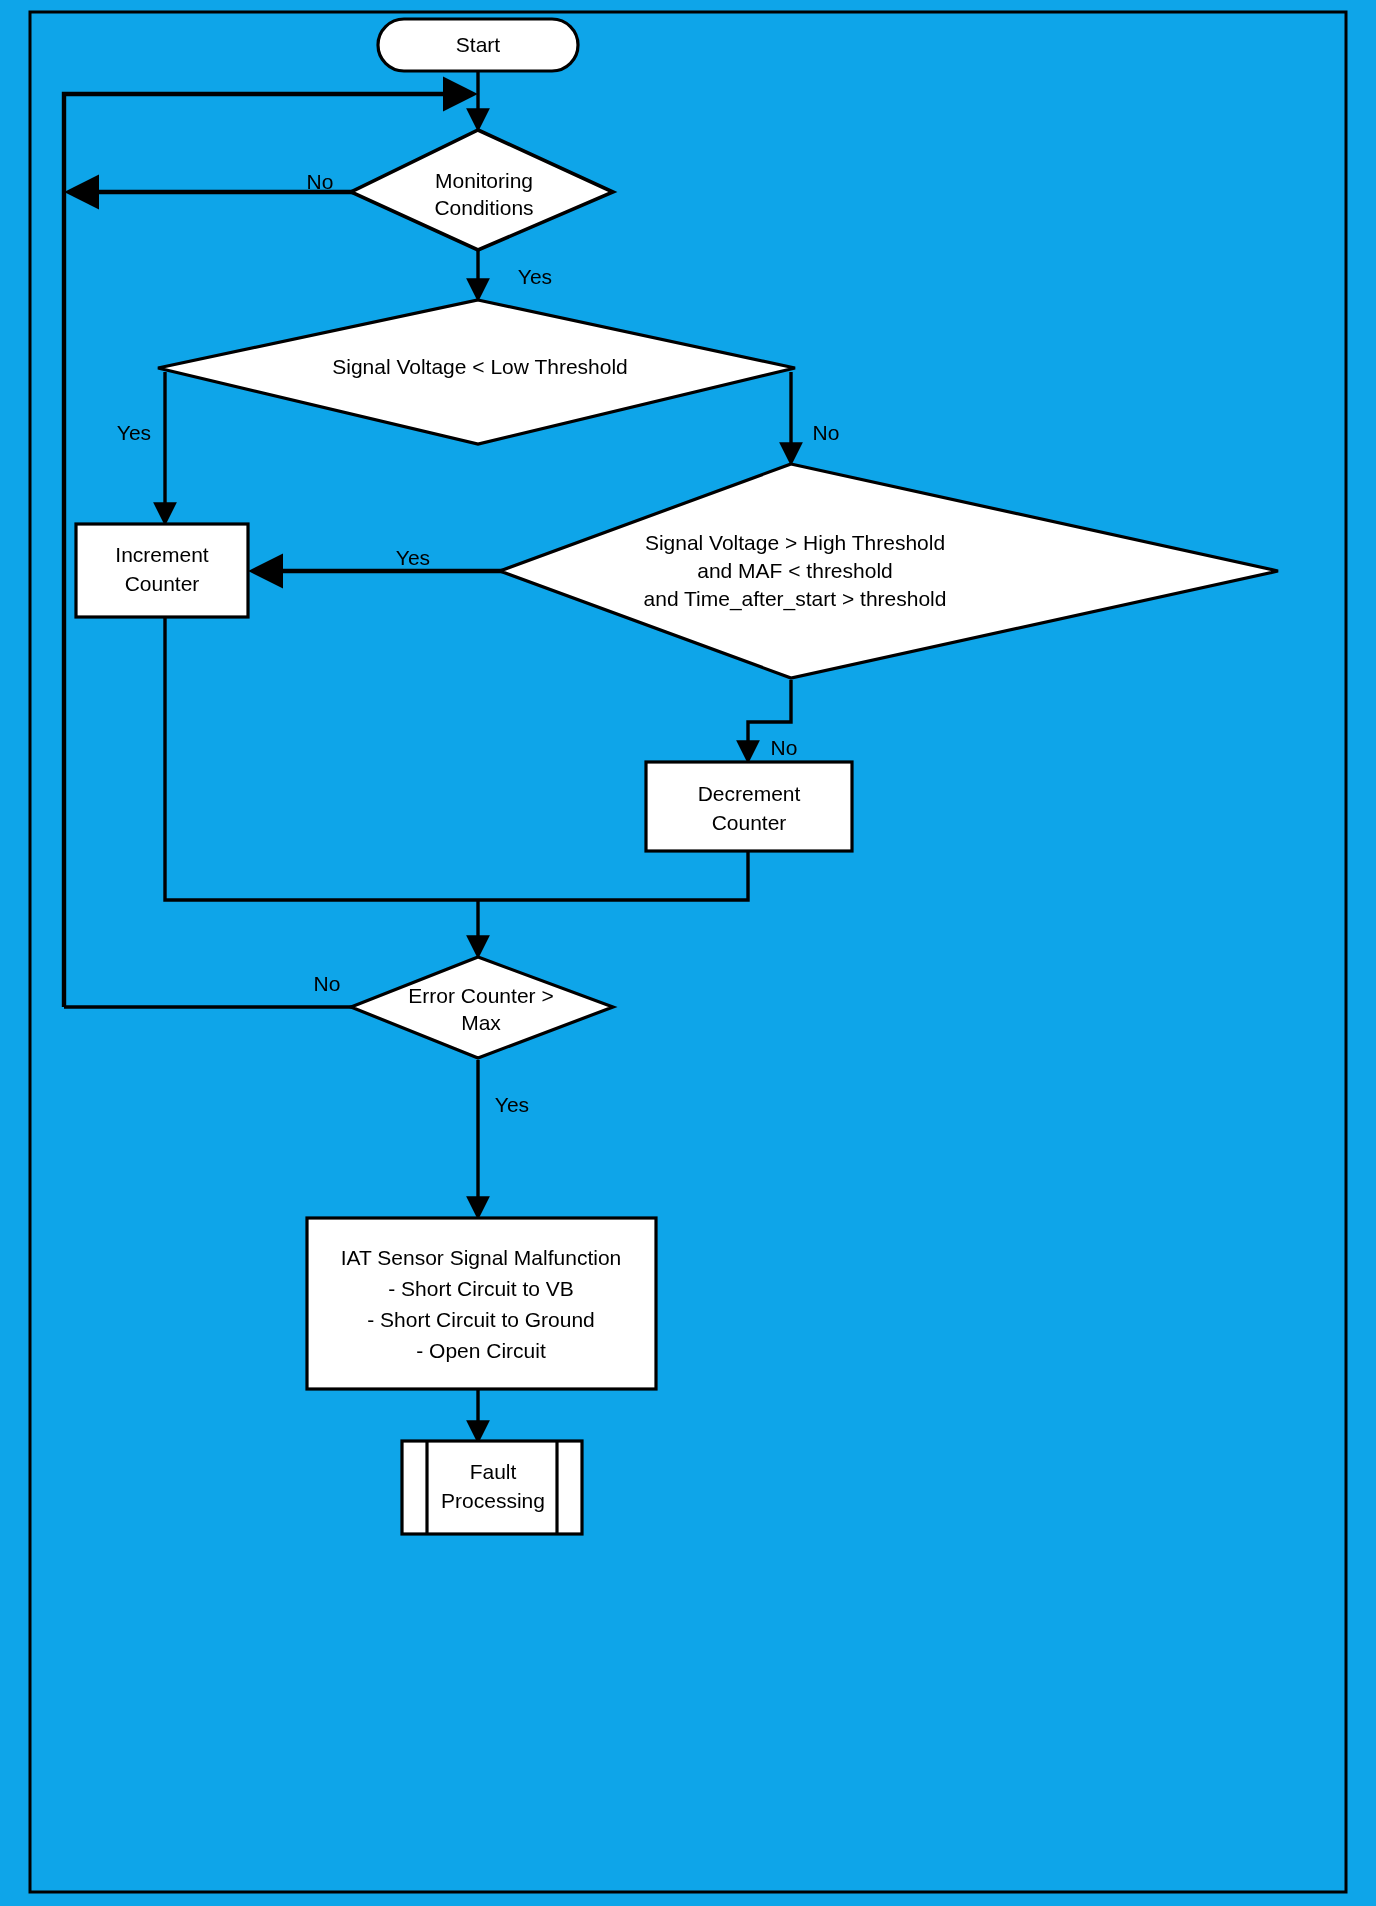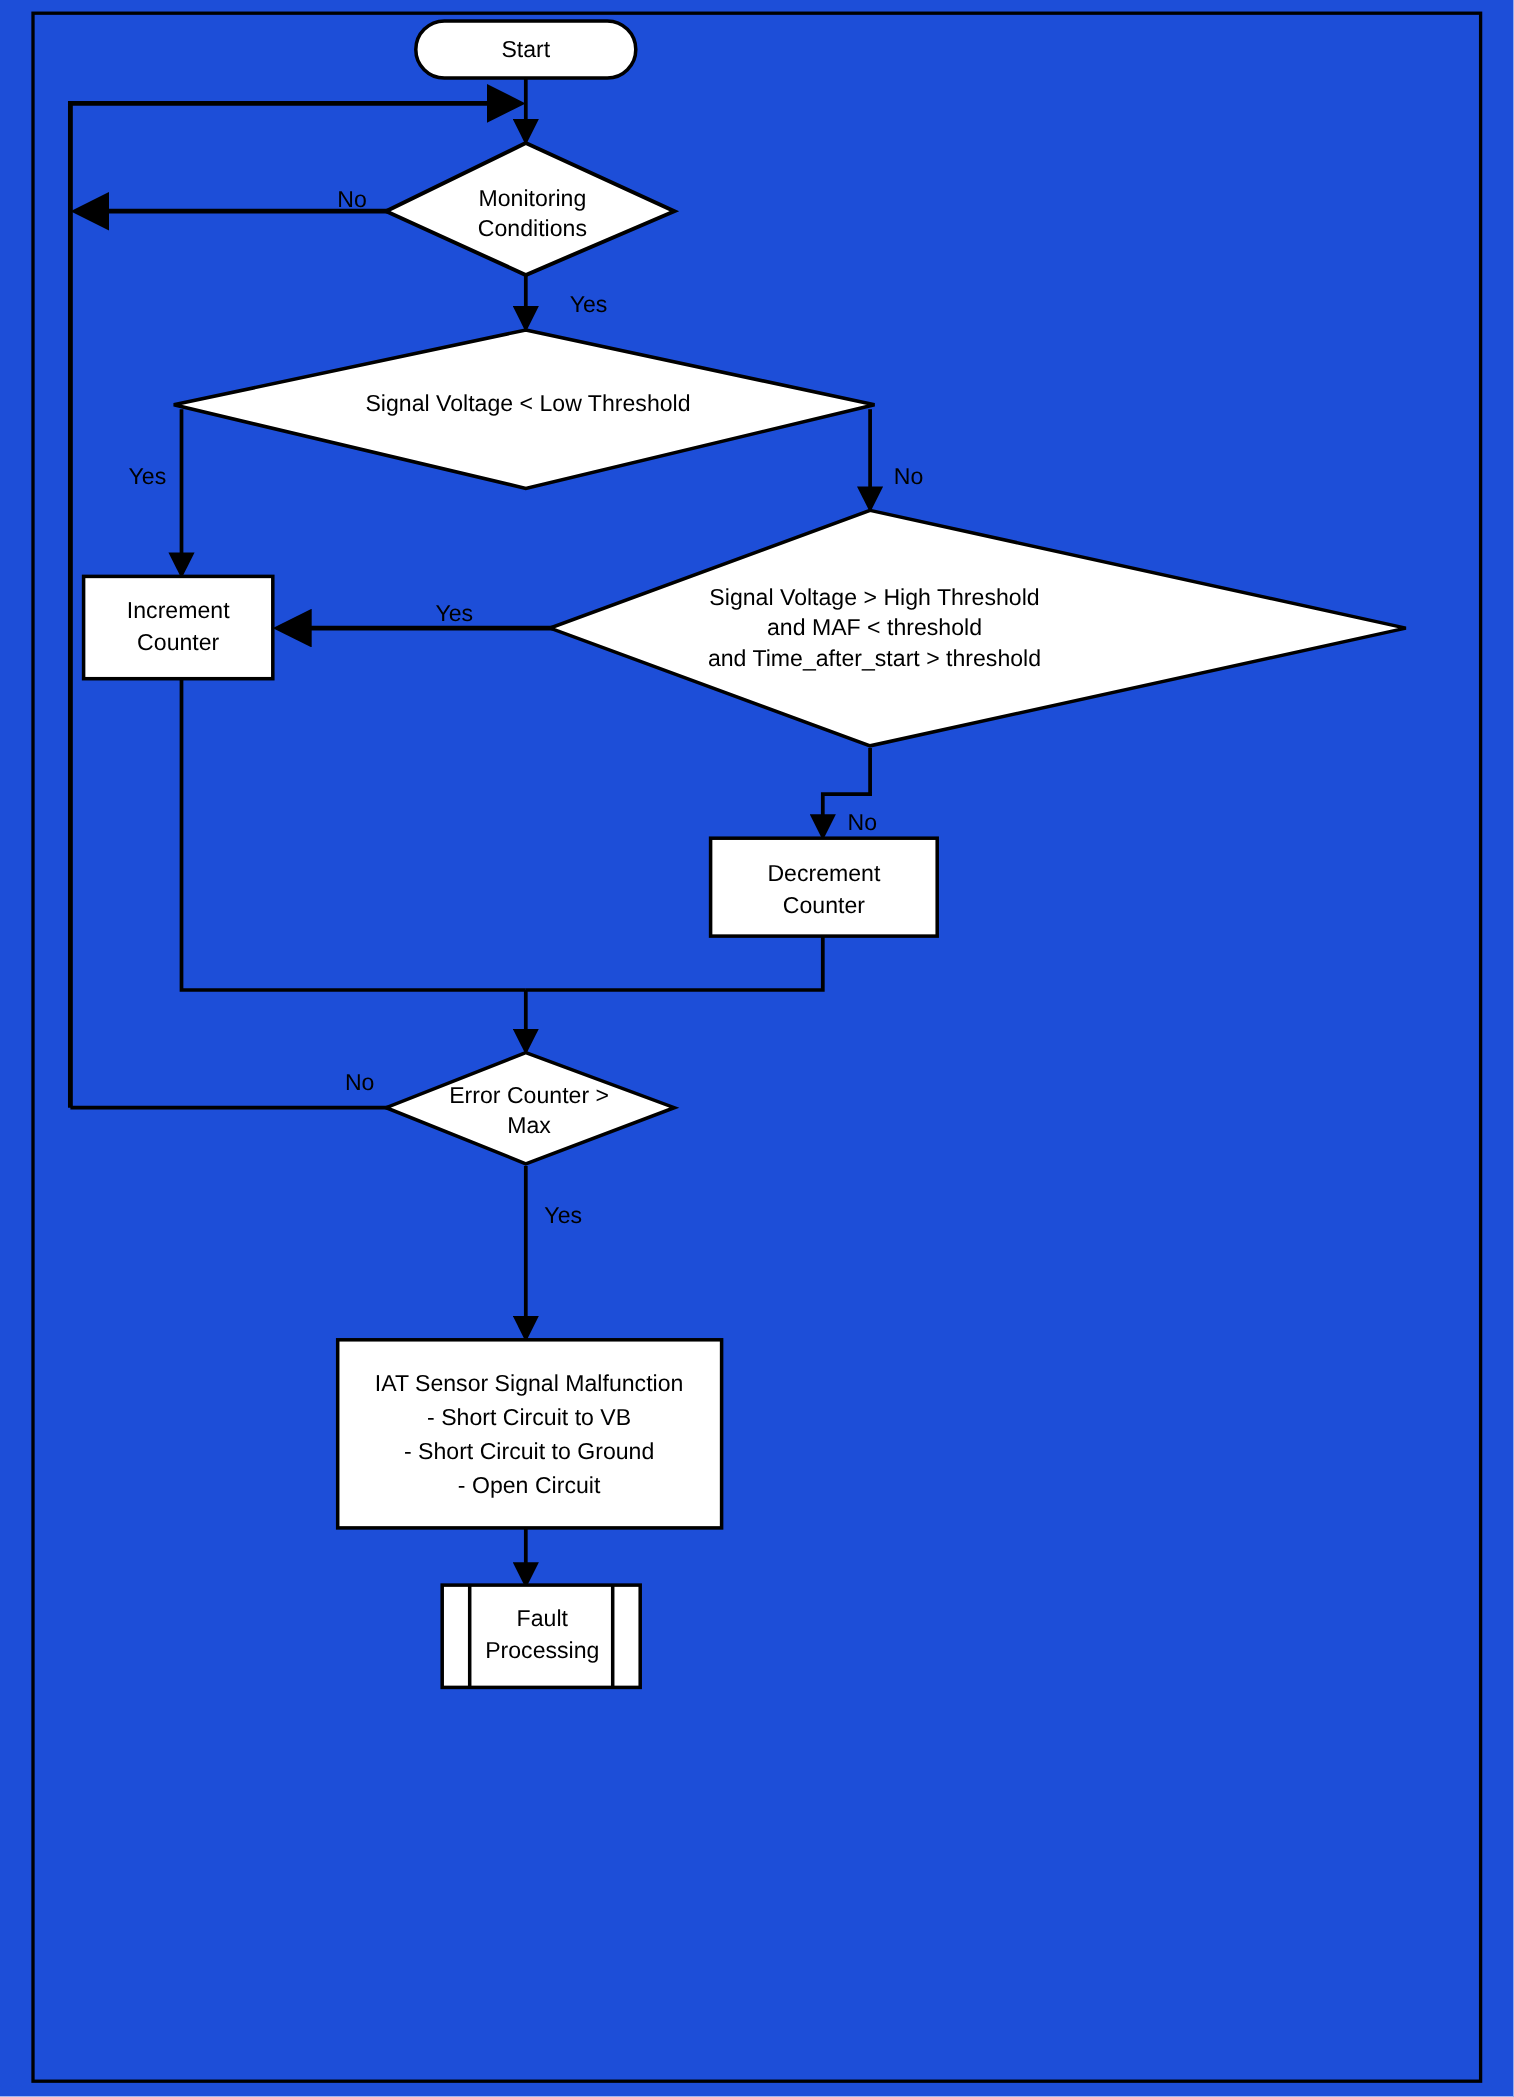--- a/index.html
+++ b/index.html
@@ -7,21 +7,21 @@
     padding: 0;
     background: #ffffff;
   }
   body {
     font-family: "Liberation Sans", sans-serif;
   }
   #flowchart-page {
     position: relative;
     width: 1376px;
     height: 1906px;
-    background: #1d4ed8;
+    background: #0ea5e9;
     overflow: hidden;
   }
   svg#flow-svg {
     display: block;
     width: 1376px;
     height: 1906px;
   }
   .node-text {
     font-family: "Liberation Sans", sans-serif;
     font-size: 21px;

